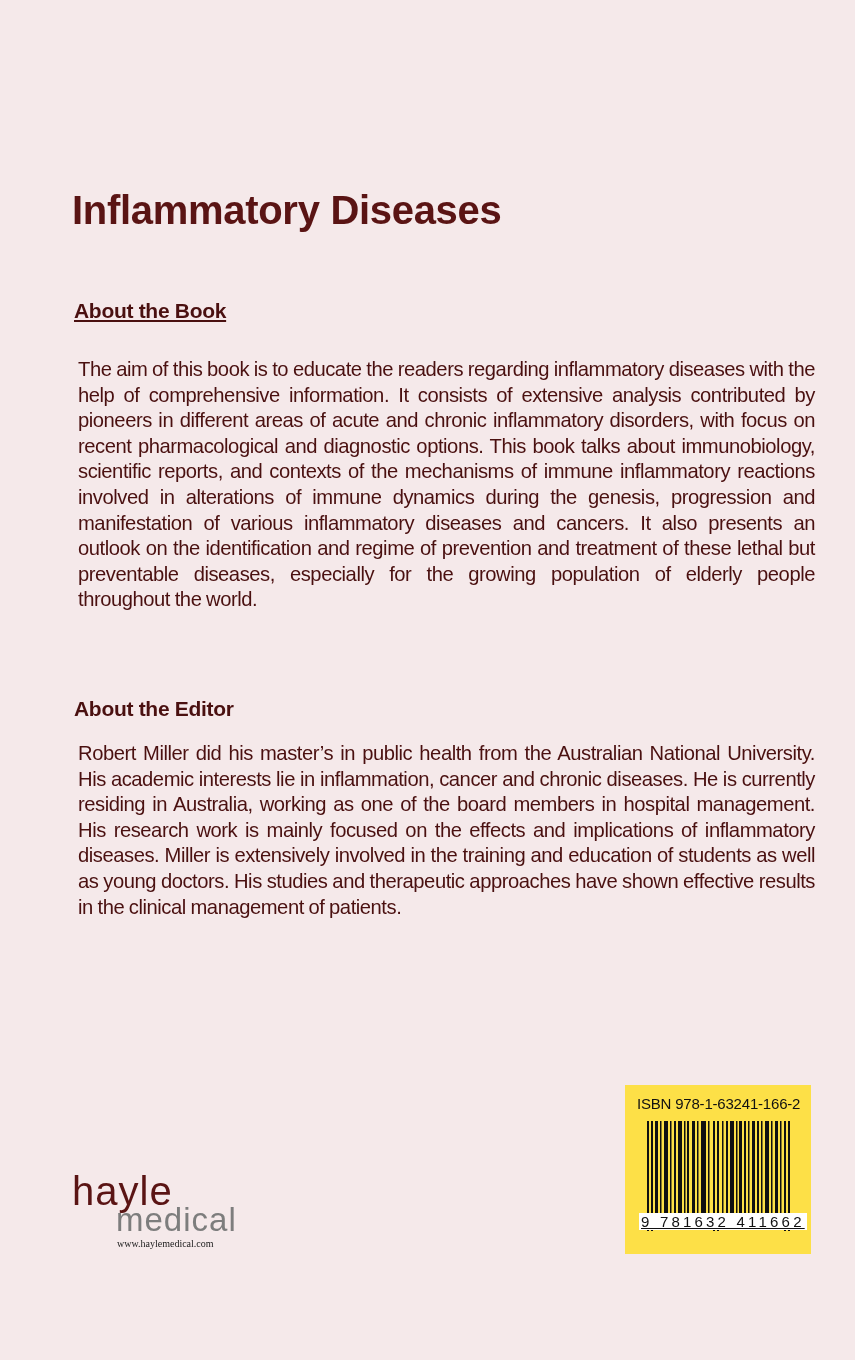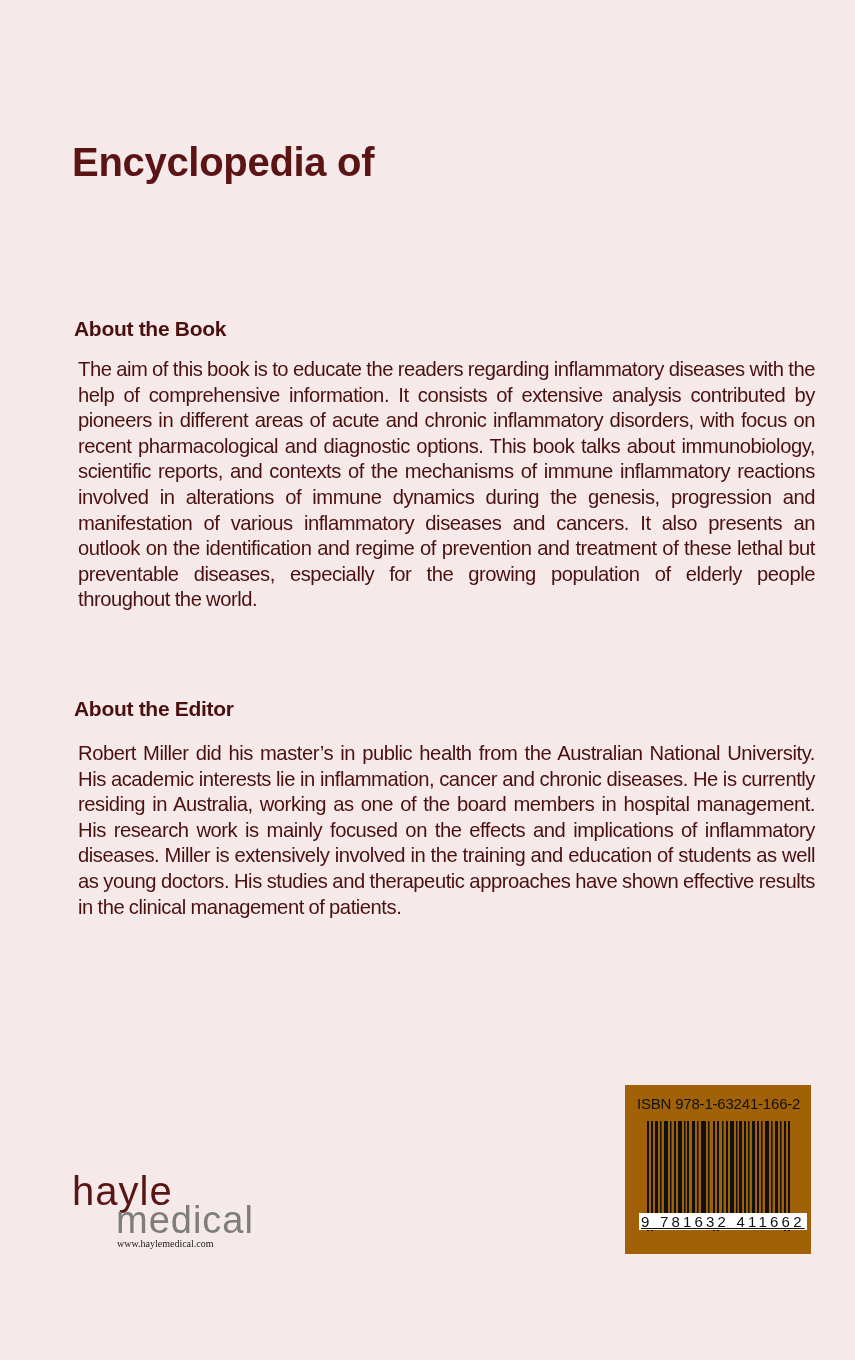--- a/index.html
+++ b/index.html
@@ -30,53 +30,54 @@
       letter-spacing: -0.45px; word-spacing: -0.5px;
     }
     .logo { position: absolute; left: 72px; top: 1176px; width: 220px; }
     .logo-hayle {
       font-family: "Liberation Sans", sans-serif;
       font-size: 40px; line-height: 30px; color: #5a1414;
       letter-spacing: 1px; display: block;
     }
     .logo-medical {
       font-family: "Liberation Sans", sans-serif;
-      font-size: 38px; line-height: 28px; color: #7d7d7d;
+      font-size: 33px; line-height: 28px; color: #7d7d7d;
       letter-spacing: 1px; display: block; padding-left: 44px;
     }
     .logo-url {
       font-family: "Liberation Serif", serif;
       font-size: 10px; color: #1a1a1a; display: block;
       padding-left: 45px; margin-top: 4px;
     }
     .isbn-box {
       position: absolute; left: 625px; top: 1085px;
-      width: 186px; height: 169px; background: #a16207;
+      width: 186px; height: 169px; background: #fde047;
     }
     .isbn-label {
       position: absolute; left: 12px; top: 10px;
       font-family: "Liberation Sans", sans-serif;
       font-size: 15px; color: #111; letter-spacing: -0.2px;
     }
     .barcode { position: absolute; left: 18px; top: 36px; width: 155px; height: 110px; }
     .barcode-digits {
       position: absolute; left: 14px; top: 128px;
       font-family: "Liberation Sans", sans-serif;
       font-size: 15px; color: #111; letter-spacing: 3.2px;
       background: #fff; padding: 0 2px; text-decoration: underline;
     }
   </style>
 </head>
 <body>
 
 <h1 class="title">
-  <span>Encyclopedia of</span><br>
+  <br>
+  <span>Inflammatory Diseases</span>
 </h1>
 
-<h2 class="section-heading" style="top:317px;">About the Book</h2>
+<h2 class="section-heading" style="top:299px;text-decoration:underline;">About the Book</h2>
 <p class="body-text" style="top:353px;">The aim of this book is to educate the readers regarding inflammatory diseases with the help of comprehensive information. It consists of extensive analysis contributed by pioneers in different areas of acute and chronic inflammatory disorders, with focus on recent pharmacological and diagnostic options. This book talks about immunobiology, scientific reports, and contexts of the mechanisms of immune inflammatory reactions involved in alterations of immune dynamics during the genesis, progression and manifestation of various inflammatory diseases and cancers. It also presents an outlook on the identification and regime of prevention and treatment of these lethal but preventable diseases, especially for the growing population of elderly people throughout the world.</p>
 
 <h2 class="section-heading" style="top:697px;text-align:right;">About the Editor</h2>
 <p class="body-text" style="top:737px;">Robert Miller did his master’s in public health from the Australian National University. His academic interests lie in inflammation, cancer and chronic diseases. He is currently residing in Australia, working as one of the board members in hospital management. His research work is mainly focused on the effects and implications of inflammatory diseases. Miller is extensively involved in the training and education of students as well as young doctors. His studies and therapeutic approaches have shown effective results in the clinical management of patients.</p>
 
 <div class="logo">
   <span class="logo-hayle">hayle</span>
   <span class="logo-medical">medical</span>
   <span class="logo-url">www.haylemedical.com</span>
 </div>

